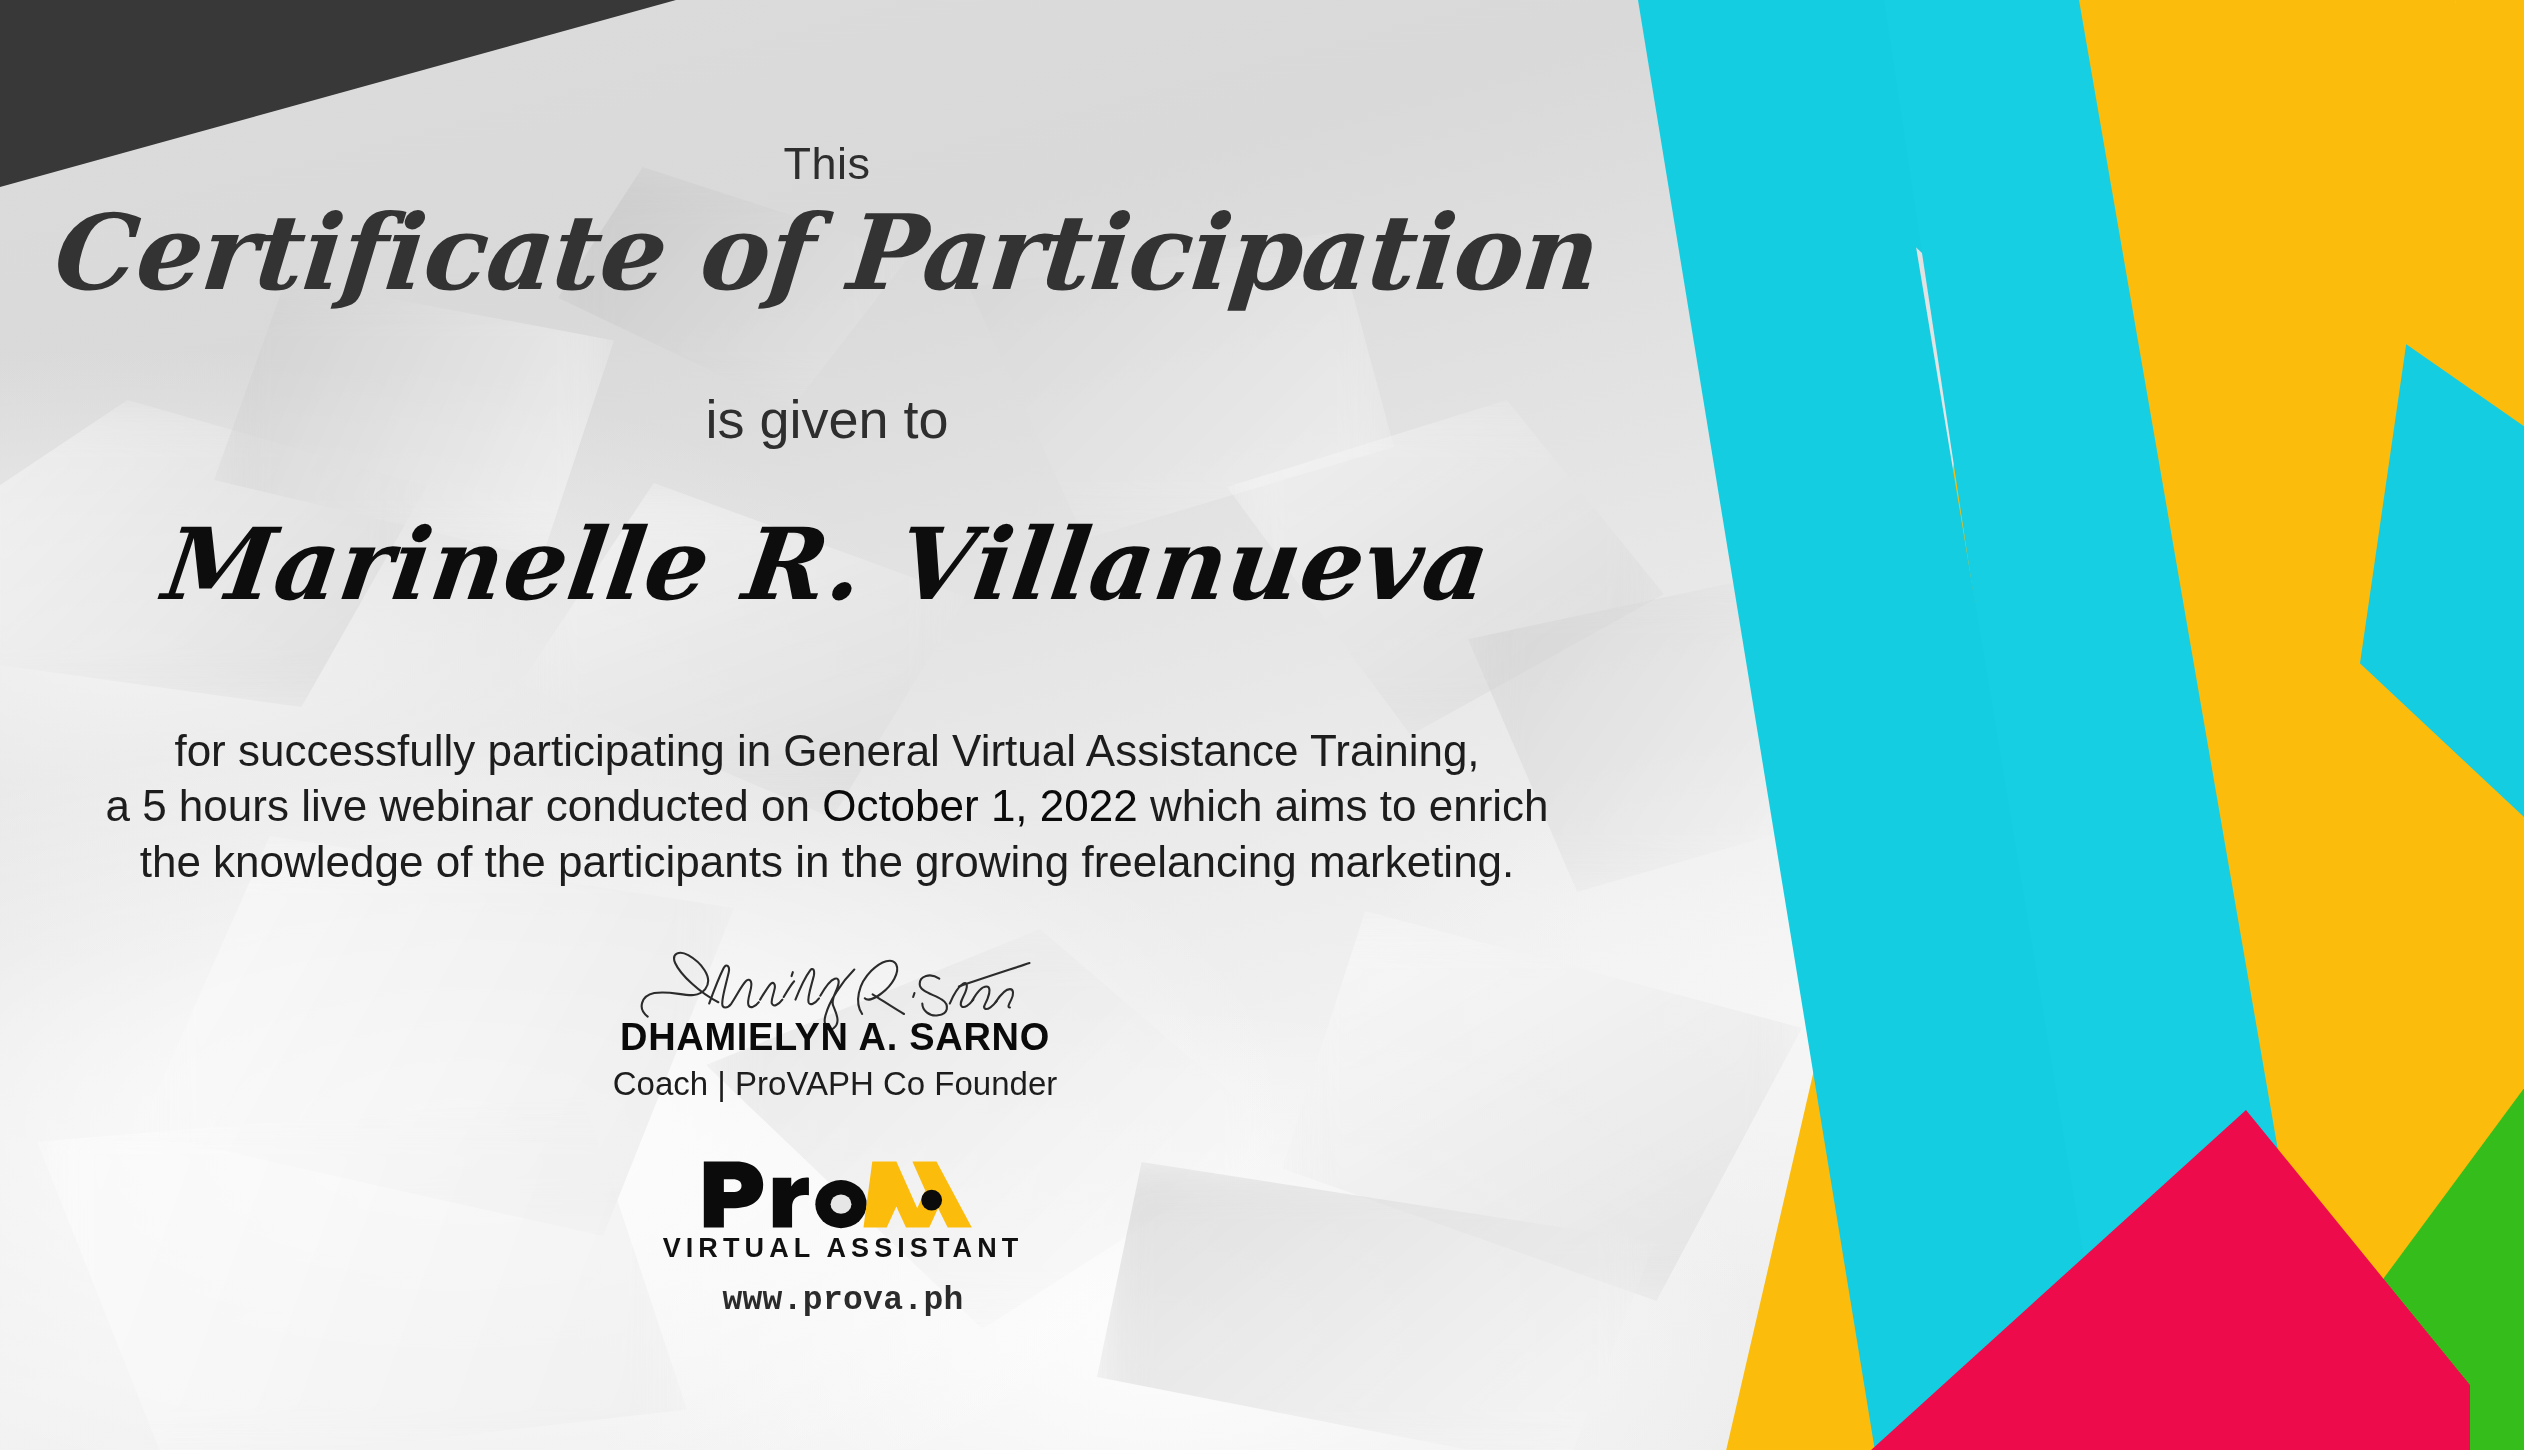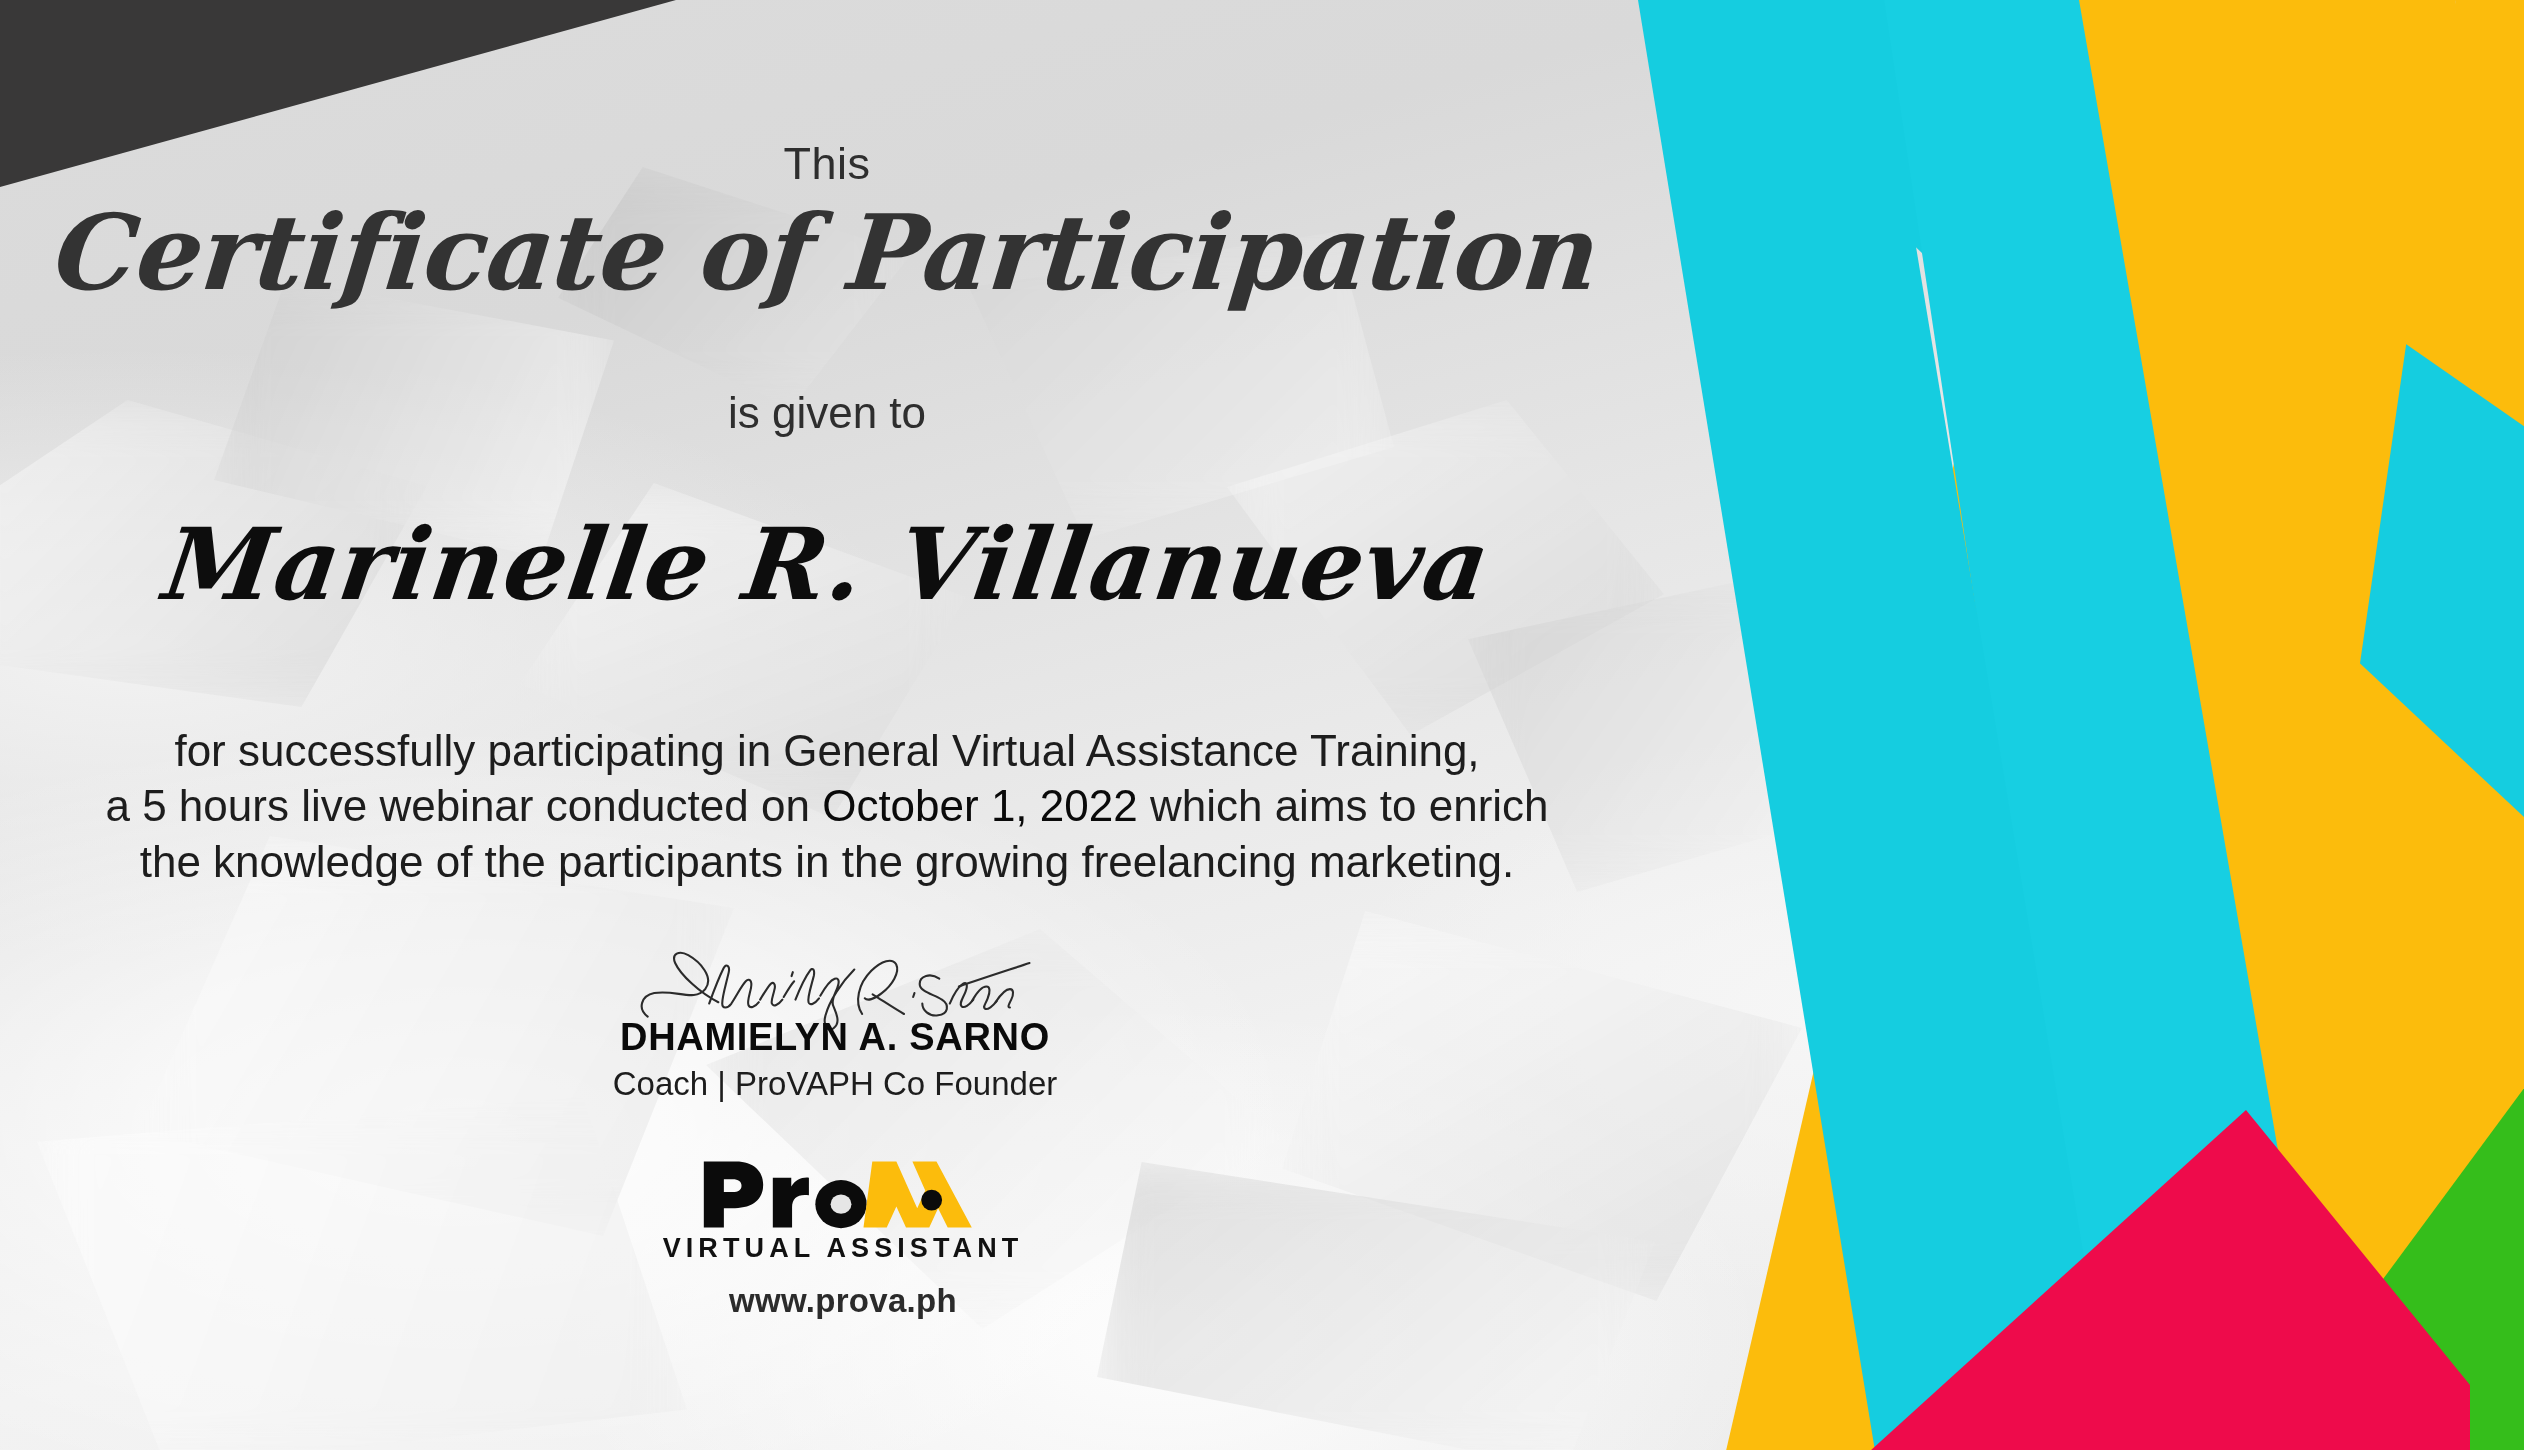--- a/index.html
+++ b/index.html
@@ -154,21 +154,21 @@
     font-style: italic;
     font-weight: 700;
     font-size: 104px;
     letter-spacing: -0.9px;
     color: #333333;
     transform: skewX(-6deg);
   }
   .given-to {
     position: absolute;
     left: 0; right: 0; top: 388px;
-    font-size: 44px;
+    font-size: 54px;
     font-weight: 400;
     color: #2e2e2e;
   }
   .recipient-name {
     position: absolute;
     left: 0; right: 0; top: 506px;
     font-family: "DejaVu Serif", serif;
     font-style: italic;
     font-weight: 700;
     font-size: 99px;
@@ -230,20 +230,21 @@
     font-weight: 700;
     letter-spacing: 5.1px;
     color: #111111;
   }
   .logo-url {
     margin-top: 18.6px;
     font-size: 33px;
     font-weight: 700;
     letter-spacing: 0.3px;
     color: #2b2b2b;
+    font-family: Liberation Mono, monospace;
   }
 </style>
 </head>
 <body>
 
 <div id="certificate">
 
   <div class="bg-base"></div>
   <div class="poly p1"></div>
   <div class="poly p2"></div>

